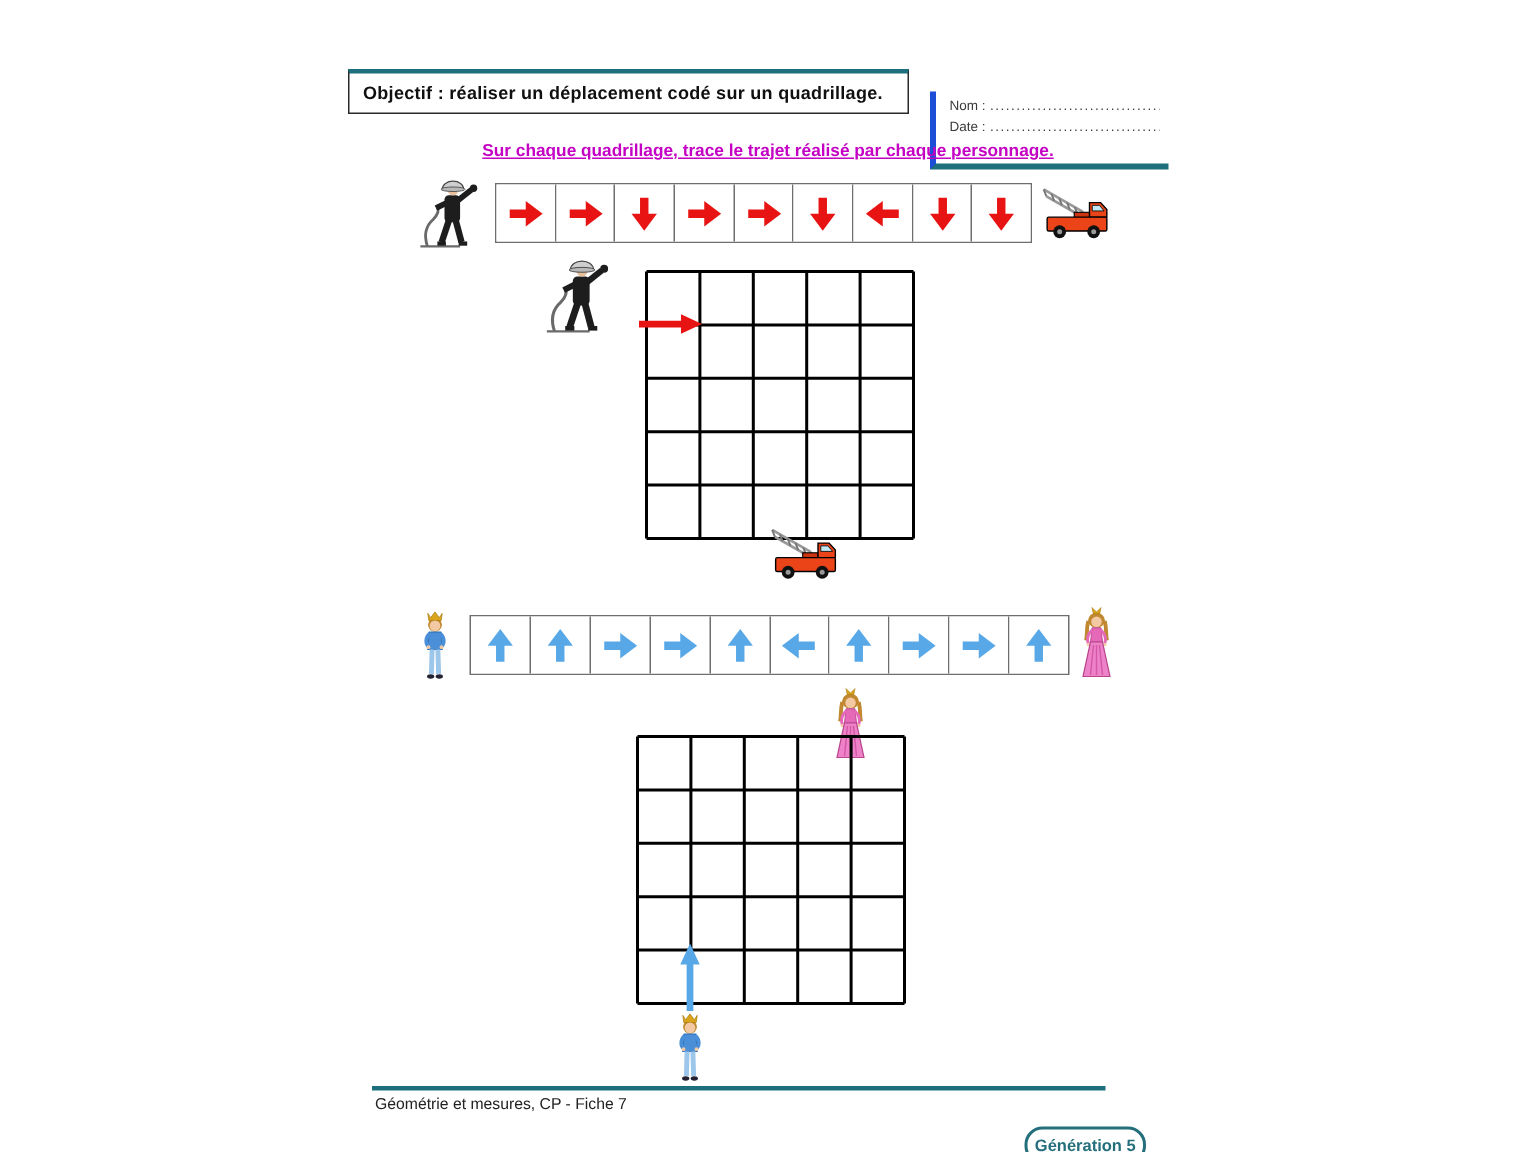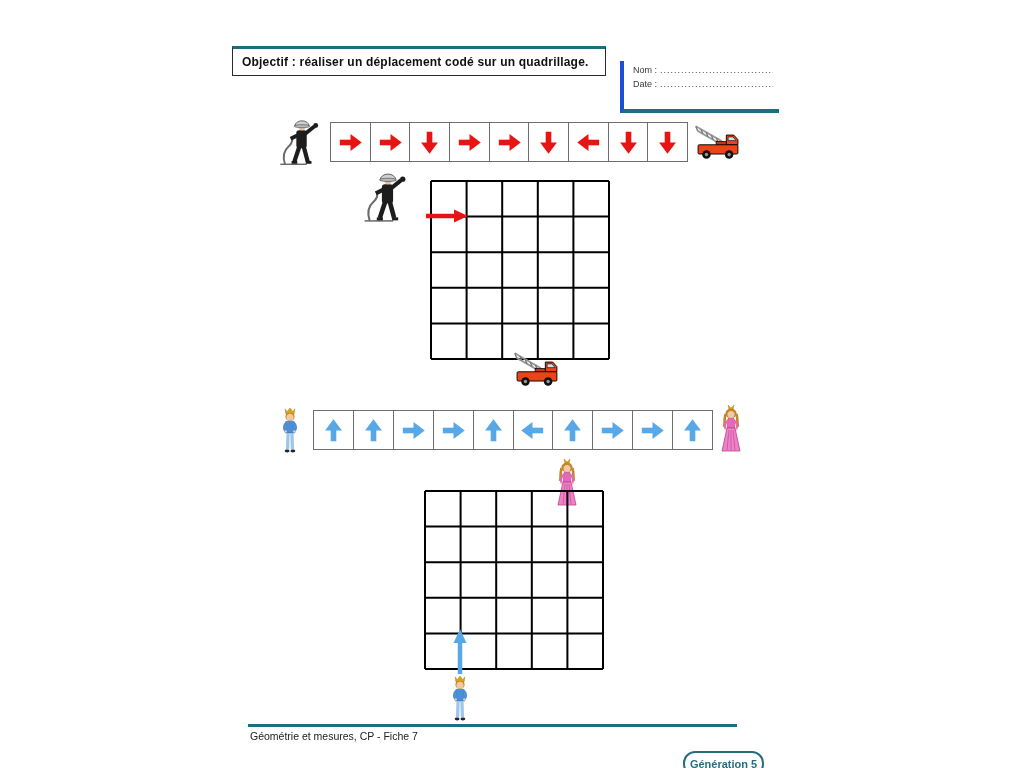--- a/index.html
+++ b/index.html
@@ -50,20 +50,21 @@
     <div class="nd-row">
       <span class="lbl">Nom :</span>
       <span class="dots">............................................................</span>
     </div>
     <div class="nd-row">
       <span class="lbl">Date :</span>
       <span class="dots">............................................................</span>
     </div>
   </div>
 
+  <div class="abs instruction" style="color: rgb(196, 0, 196);">Sur chaque quadrillage, trace le trajet réalisé par chaque personnage.</div>
 
   <span class="abs char" id="char-e1-start" style="left:277px;top:117px;width:50px;height:52px">
       <svg viewBox="0 0 50 55">
       <path d="M7,50 Q3,38 11,31 Q16,26 14,22" stroke="#6a6a6a" fill="none" stroke-width="2"></path>
       <line x1="2" y1="50" x2="30" y2="50" stroke="#6a6a6a" stroke-width="1.5"></line>
       <path d="M22,32 L17,47" stroke="#1d1d1d" stroke-width="4.5"></path>
       <path d="M27,32 L31,47" stroke="#1d1d1d" stroke-width="4.5"></path>
       <rect x="14" y="46.5" width="6" height="3" fill="#1d1d1d"></rect>
       <rect x="29" y="46.5" width="6" height="3" fill="#1d1d1d"></rect>
       <rect x="19" y="14" width="11" height="19" rx="3" fill="#1d1d1d"></rect>

